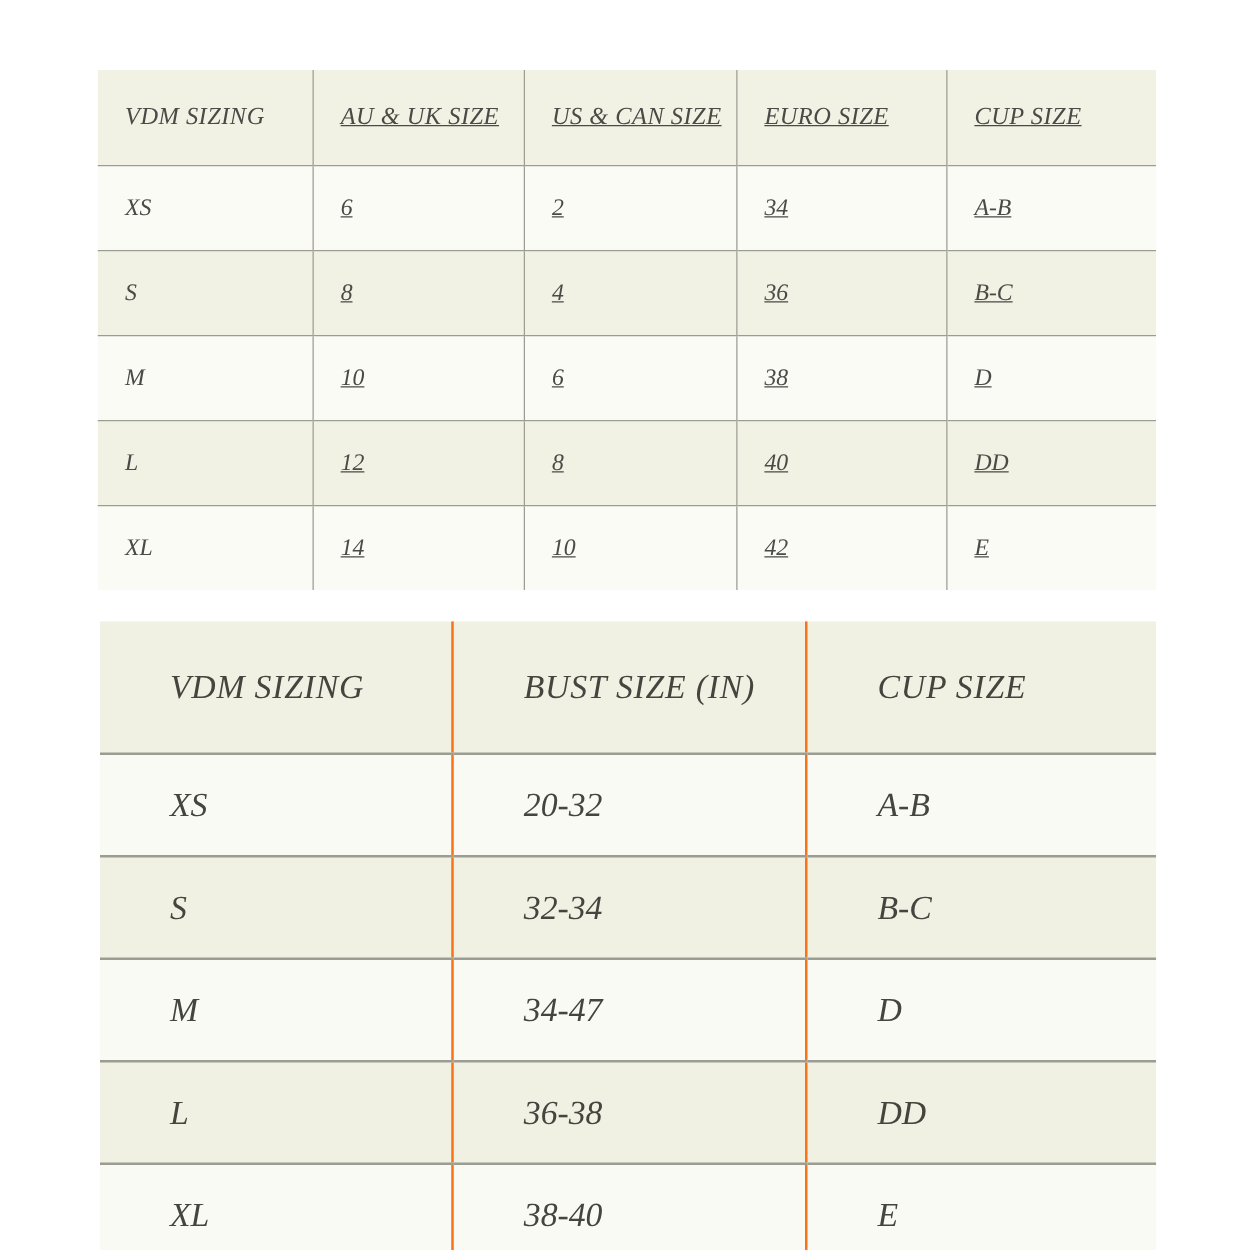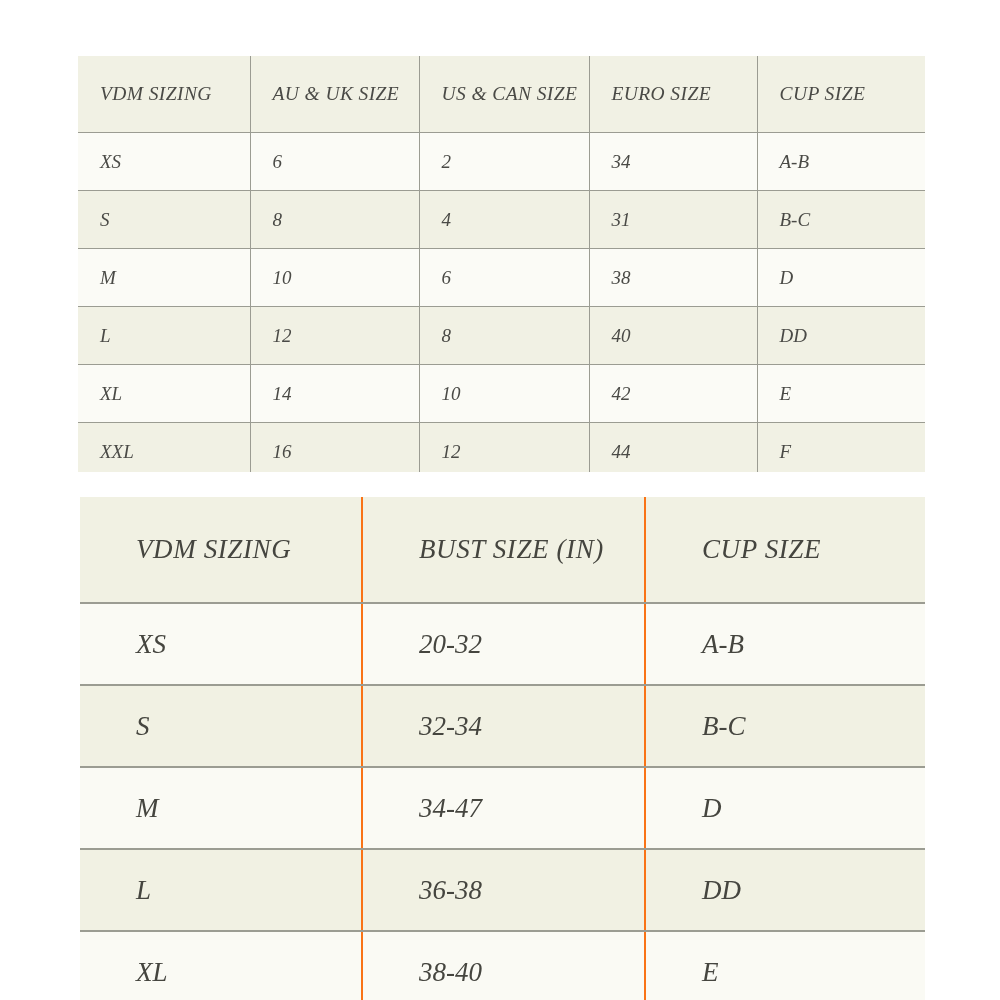--- a/index.html
+++ b/index.html
@@ -56,20 +56,21 @@
   .table-one-wrap td {
     font-size: 19px;
     height: 57px;
   }
   .table-one-wrap tr:last-child td { border-bottom: none; }
 
   
   .table-one-wrap th + th,
   .table-one-wrap td + td {
     border-left: 1.6px solid #9b9c92;
+    text-decoration: underline;
   }
 
   
   .t1-shade { background: #f1f1e4; }
   .t1-light { background: #fbfbf6; }
 
   
   .table-two-wrap {
     position: absolute;
     left: 80px;
@@ -134,21 +135,21 @@
           <td class="t1-light">XS</td>
           <td class="t1-light">6</td>
           <td class="t1-light">2</td>
           <td class="t1-light">34</td>
           <td class="t1-light">A-B</td>
         </tr>
         <tr>
           <td class="t1-shade">S</td>
           <td class="t1-shade">8</td>
           <td class="t1-shade">4</td>
-          <td class="t1-shade">31</td>
+          <td class="t1-shade">36</td>
           <td class="t1-shade">B-C</td>
         </tr>
         <tr>
           <td class="t1-light">M</td>
           <td class="t1-light">10</td>
           <td class="t1-light">6</td>
           <td class="t1-light">38</td>
           <td class="t1-light">D</td>
         </tr>
         <tr>
@@ -157,27 +158,20 @@
           <td class="t1-shade">8</td>
           <td class="t1-shade">40</td>
           <td class="t1-shade">DD</td>
         </tr>
         <tr>
           <td class="t1-light">XL</td>
           <td class="t1-light">14</td>
           <td class="t1-light">10</td>
           <td class="t1-light">42</td>
           <td class="t1-light">E</td>
-        </tr>
-        <tr>
-          <td class="t1-shade">XXL</td>
-          <td class="t1-shade">16</td>
-          <td class="t1-shade">12</td>
-          <td class="t1-shade">44</td>
-          <td class="t1-shade">F</td>
         </tr>
       </tbody>
     </table>
   </div>
 
   <div class="table-two-wrap">
     <table class="size-table">
       <colgroup>
         <col style="width:282px">
         <col style="width:283px">

